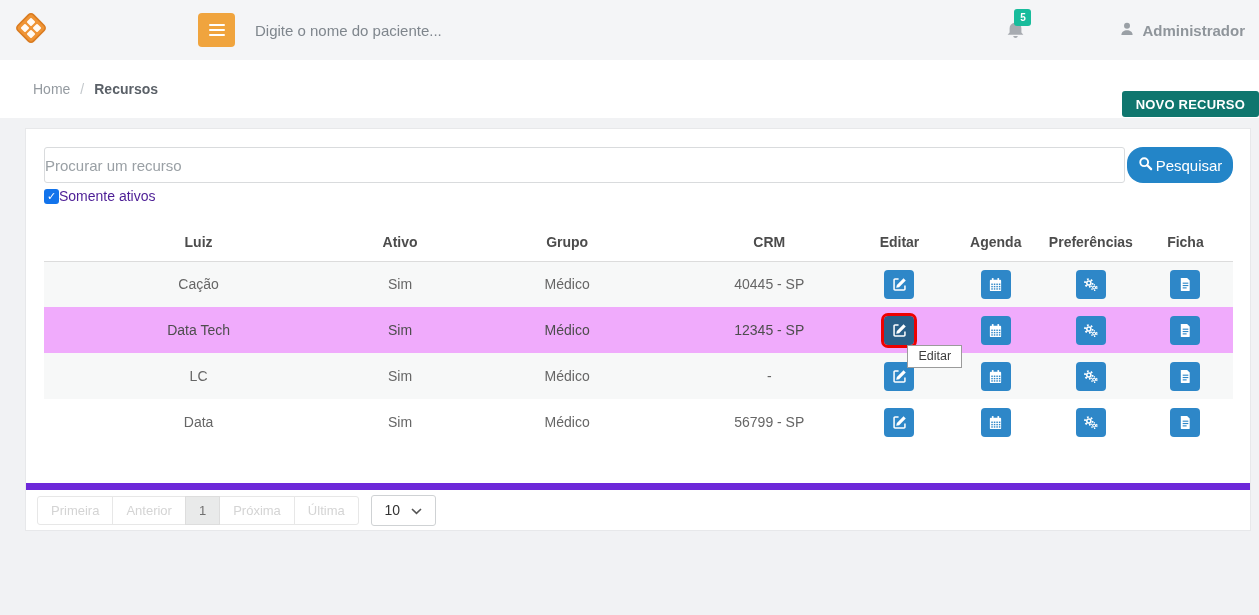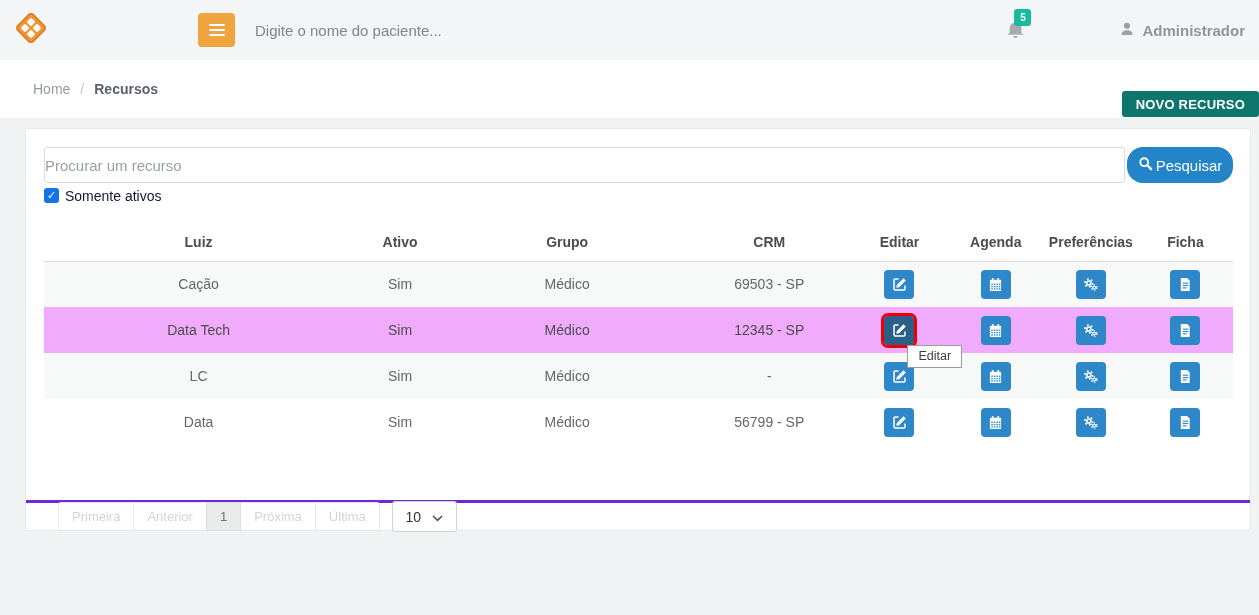--- a/index.html
+++ b/index.html
@@ -58,22 +58,22 @@
   .search-row { position:absolute; top:18px; left:18px; right:17px; height:36px; display:flex; }
   .search-row input {
     flex:1; height:36px; border:1px solid #d9dbdd; border-radius:3px; padding:0 0;
     font-family:inherit; font-size:15px; color:#444; outline:none;
   }
   .search-row input::placeholder { color:#9aa0a5; opacity:1; }
   .search-btn {
     margin-left:2px; width:106px; height:36px; background:#2385c8; color:#fff; border:none; border-radius:16px;
     font-family:inherit; font-size:15px; display:flex; align-items:center; justify-content:center; gap:3px; cursor:pointer;
   }
-  .checkbox-row { position:absolute; top:59px; left:18px; display:flex; align-items:flex-start; gap:6px;
-                  font-size:14px; color:#0f172a; cursor:pointer; }
+  .checkbox-row { position:absolute; top:59px; left:18px; display:flex; align-items:center; 
+                  font-size:14px; color:#4c1d95; cursor:pointer; }
   .cb { width:15px; height:15px; background:#1273eb; border-radius:3px; color:#fff;
         font-size:11px; line-height:15px; text-align:center; }
   .cb::after { content:"✓"; }
 
   
   .table-wrap { position:absolute; top:94px; left:18px; right:17px; }
   table { width:100%; border-collapse:collapse; font-size:14px; table-layout:fixed; }
   th:nth-child(1), td:nth-child(1) { width:26.0%; }
   th:nth-child(2), td:nth-child(2) { width:7.9%; }
   th:nth-child(3), td:nth-child(3) { width:20.2%; }
@@ -98,22 +98,22 @@
   .edit-btn.annotated { background:#2a5f88; outline:3px solid #ee0000; outline-offset:0px; }
   .native-tooltip {
     display:none; position:absolute; top:38px; left:calc(50% + 8px); z-index:20;
     background:#fff; border:1px solid #9b9b9b; padding:3px 10px 4px 10px;
     font-size:12.5px; color:#3d3d3d; white-space:nowrap;
   }
   .native-tooltip.show { display:block; }
 
   
   .card-footer {
-    position:absolute; bottom:0; left:0; right:0; height:30px; border-top:3px solid #6d28d9;
-    display:flex; align-items:center; padding:0 32px;
+    position:absolute; bottom:0; left:0; right:0; height:47px; border-top:7px solid #6d28d9;
+    display:flex; align-items:center; padding:0 11px;
   }
   .pager { display:flex; }
   .pg-btn {
     border:1px solid #e7e7e7; background:#fff; color:#d4d4d4; font-family:inherit;
     font-size:13px; height:29px; padding:0 13px; margin-left:-1px; cursor:pointer;
   }
   .pg-btn:first-child { border-radius:3px 0 0 3px; margin-left:0; }
   .pg-btn:last-child { border-radius:0 3px 3px 0; }
   .pg-btn.active { background:#e9eaea; color:#707070; border-color:#dddddd; z-index:2; position:relative; }
   .page-size {
@@ -209,21 +209,21 @@
               <th>Agenda</th>
               <th>Preferências</th>
               <th>Ficha</th>
             </tr>
         </thead>
         <tbody>
             <tr class="striped">
     <td>Cação</td>
     <td>Sim</td>
     <td>Médico</td>
-    <td>69503 - SP</td>
+    <td>40445 - SP</td>
     <td class="cell-action">
       <button class="action-btn edit-btn">
         <span>
           <svg width="15" height="15" viewBox="0 0 16 16" fill="#fff">
             <path d="M12.3 1.3l2.4 2.4-7.1 7.1-3.1.7.7-3.1z"></path>
             <path d="M13 9v3.7c0 .2-.1.3-.3.3H3.3c-.2 0-.3-.1-.3-.3V3.3c0-.2.1-.3.3-.3H7V1.4H3.2c-1 0-1.8.8-1.8 1.8v9.6c0 1 .8 1.8 1.8 1.8h9.6c1 0 1.8-.8 1.8-1.8V9H13z"></path>
           </svg>
         </span>
       </button>
       

